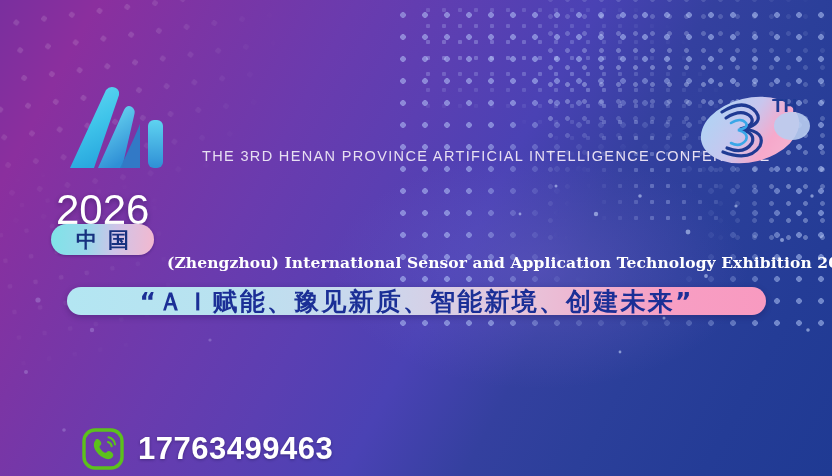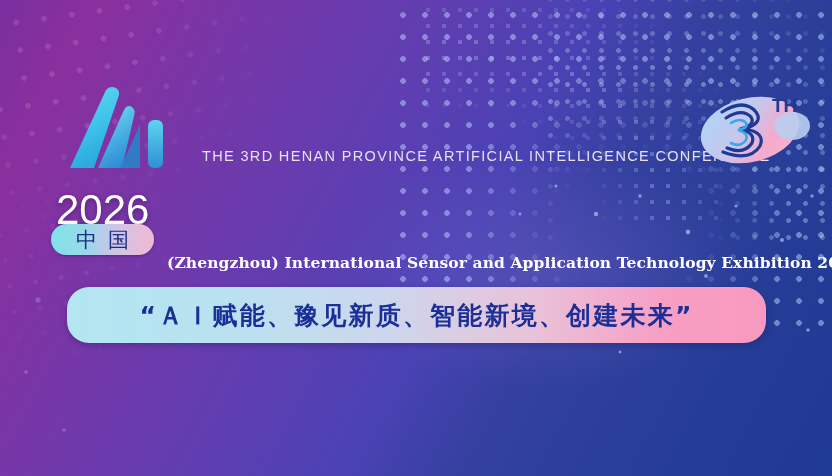--- a/index.html
+++ b/index.html
@@ -108,42 +108,42 @@
     text-shadow:0 2px 5px rgba(20,10,60,.4);
   }
   .china-pill{
     position:absolute;left:51px;top:224px;width:103px;height:31px;
     border-radius:16px;
     background:linear-gradient(95deg,#7fe3e8 0%,#9ad8ea 35%,#cfc4e8 62%,#f3b8cf 100%);
     display:flex;align-items:center;justify-content:center;
     box-shadow:0 1px 3px rgba(20,10,60,.3);
   }
   .china-pill span{
-    font-size:21px;font-weight:normal;color:#17317f;letter-spacing:11px;
+    font-size:21px;font-weight:bold;color:#17317f;letter-spacing:11px;
     text-indent:11px;font-family:"DejaVu Sans","Liberation Sans",sans-serif;
   }
 
   
   .exh-title{
     position:absolute;left:150px;top:190px;
     font-size:39px;line-height:52px;font-weight:bold;color:#ffffff;
     font-family:"DejaVu Serif","Liberation Serif",serif;
     letter-spacing:1px;white-space:nowrap;
     text-shadow:0 2px 6px rgba(20,10,60,.45);
   }
   .exh-sub-en{
     position:absolute;left:167px;top:253px;
     font-size:15.5px;font-weight:bold;color:#ffffff;
     font-family:"DejaVu Serif","Liberation Serif",serif;
     letter-spacing:.1px;white-space:nowrap;
   }
 
   
   .slogan{
-    position:absolute;left:67px;top:287px;width:699px;height:56px;
+    position:absolute;left:67px;top:287px;width:699px;height:28px;
     border-radius:22px;
     background:linear-gradient(90deg,#b3e6f2 0%,#b9e2f0 22%,#cdd6ec 46%,#e8c3d9 66%,#f79ec3 86%,#f89ac0 100%);
     display:flex;align-items:center;justify-content:center;
     box-shadow:0 2px 6px rgba(20,10,60,.28);
   }
   .slogan span{
     font-size:25px;font-weight:bold;color:#1b2f96;letter-spacing:2.2px;
     font-family:"DejaVu Sans","Liberation Sans",sans-serif;white-space:nowrap;
   }
 
@@ -273,14 +273,25 @@
   </div>
 
   <div class="exh-sub-en">(Zhengzhou) International Sensor and Application Technology Exhibition 2026</div>
 
   <div class="slogan">
     <span>“ＡＩ赋能、豫见新质、智能新境、创建未来”</span>
   </div>
 
 
 
+  <div class="phone-row">
+    <svg class="phone-icon" viewBox="0 0 42 42">
+      <rect x="2" y="2" width="38" height="38" rx="11" fill="none" stroke="#5cc11c" stroke-width="3.4"></rect>
+      <path d="M13.5 11.5 c2.2-1.4 4 .2 5.3 2.3 1 1.7 .6 2.7-.5 3.6 -1 .8-1 1.4-.4 2.5 1 1.9 2.6 3.5 4.5 4.5 1.1 .6 1.7 .6 2.5-.4 .9-1.1 1.9-1.5 3.6-.5 2.1 1.3 3.7 3.1 2.3 5.3 -1.3 2.1-4.2 2.9-7.1 1.9 -3.6-1.2-7-3.7-9.4-7.1 -2-2.8-2.9-5.9-2.3-8.3 .3-1.3 .9-2.3 1.5-2.8 z" fill="#5cc11c"></path>
+      <g fill="none" stroke="#5cc11c" stroke-width="2.1" stroke-linecap="round">
+        <path d="M26.5 9.2 q5.6 1.3 6.6 7.2"></path>
+        <path d="M26.0 14.0 q3.1 .9 3.7 4.2"></path>
+      </g>
+    </svg>
+    <div class="phone-num">17763499463</div>
+  </div>
 
 </div>
 
 </body></html>

